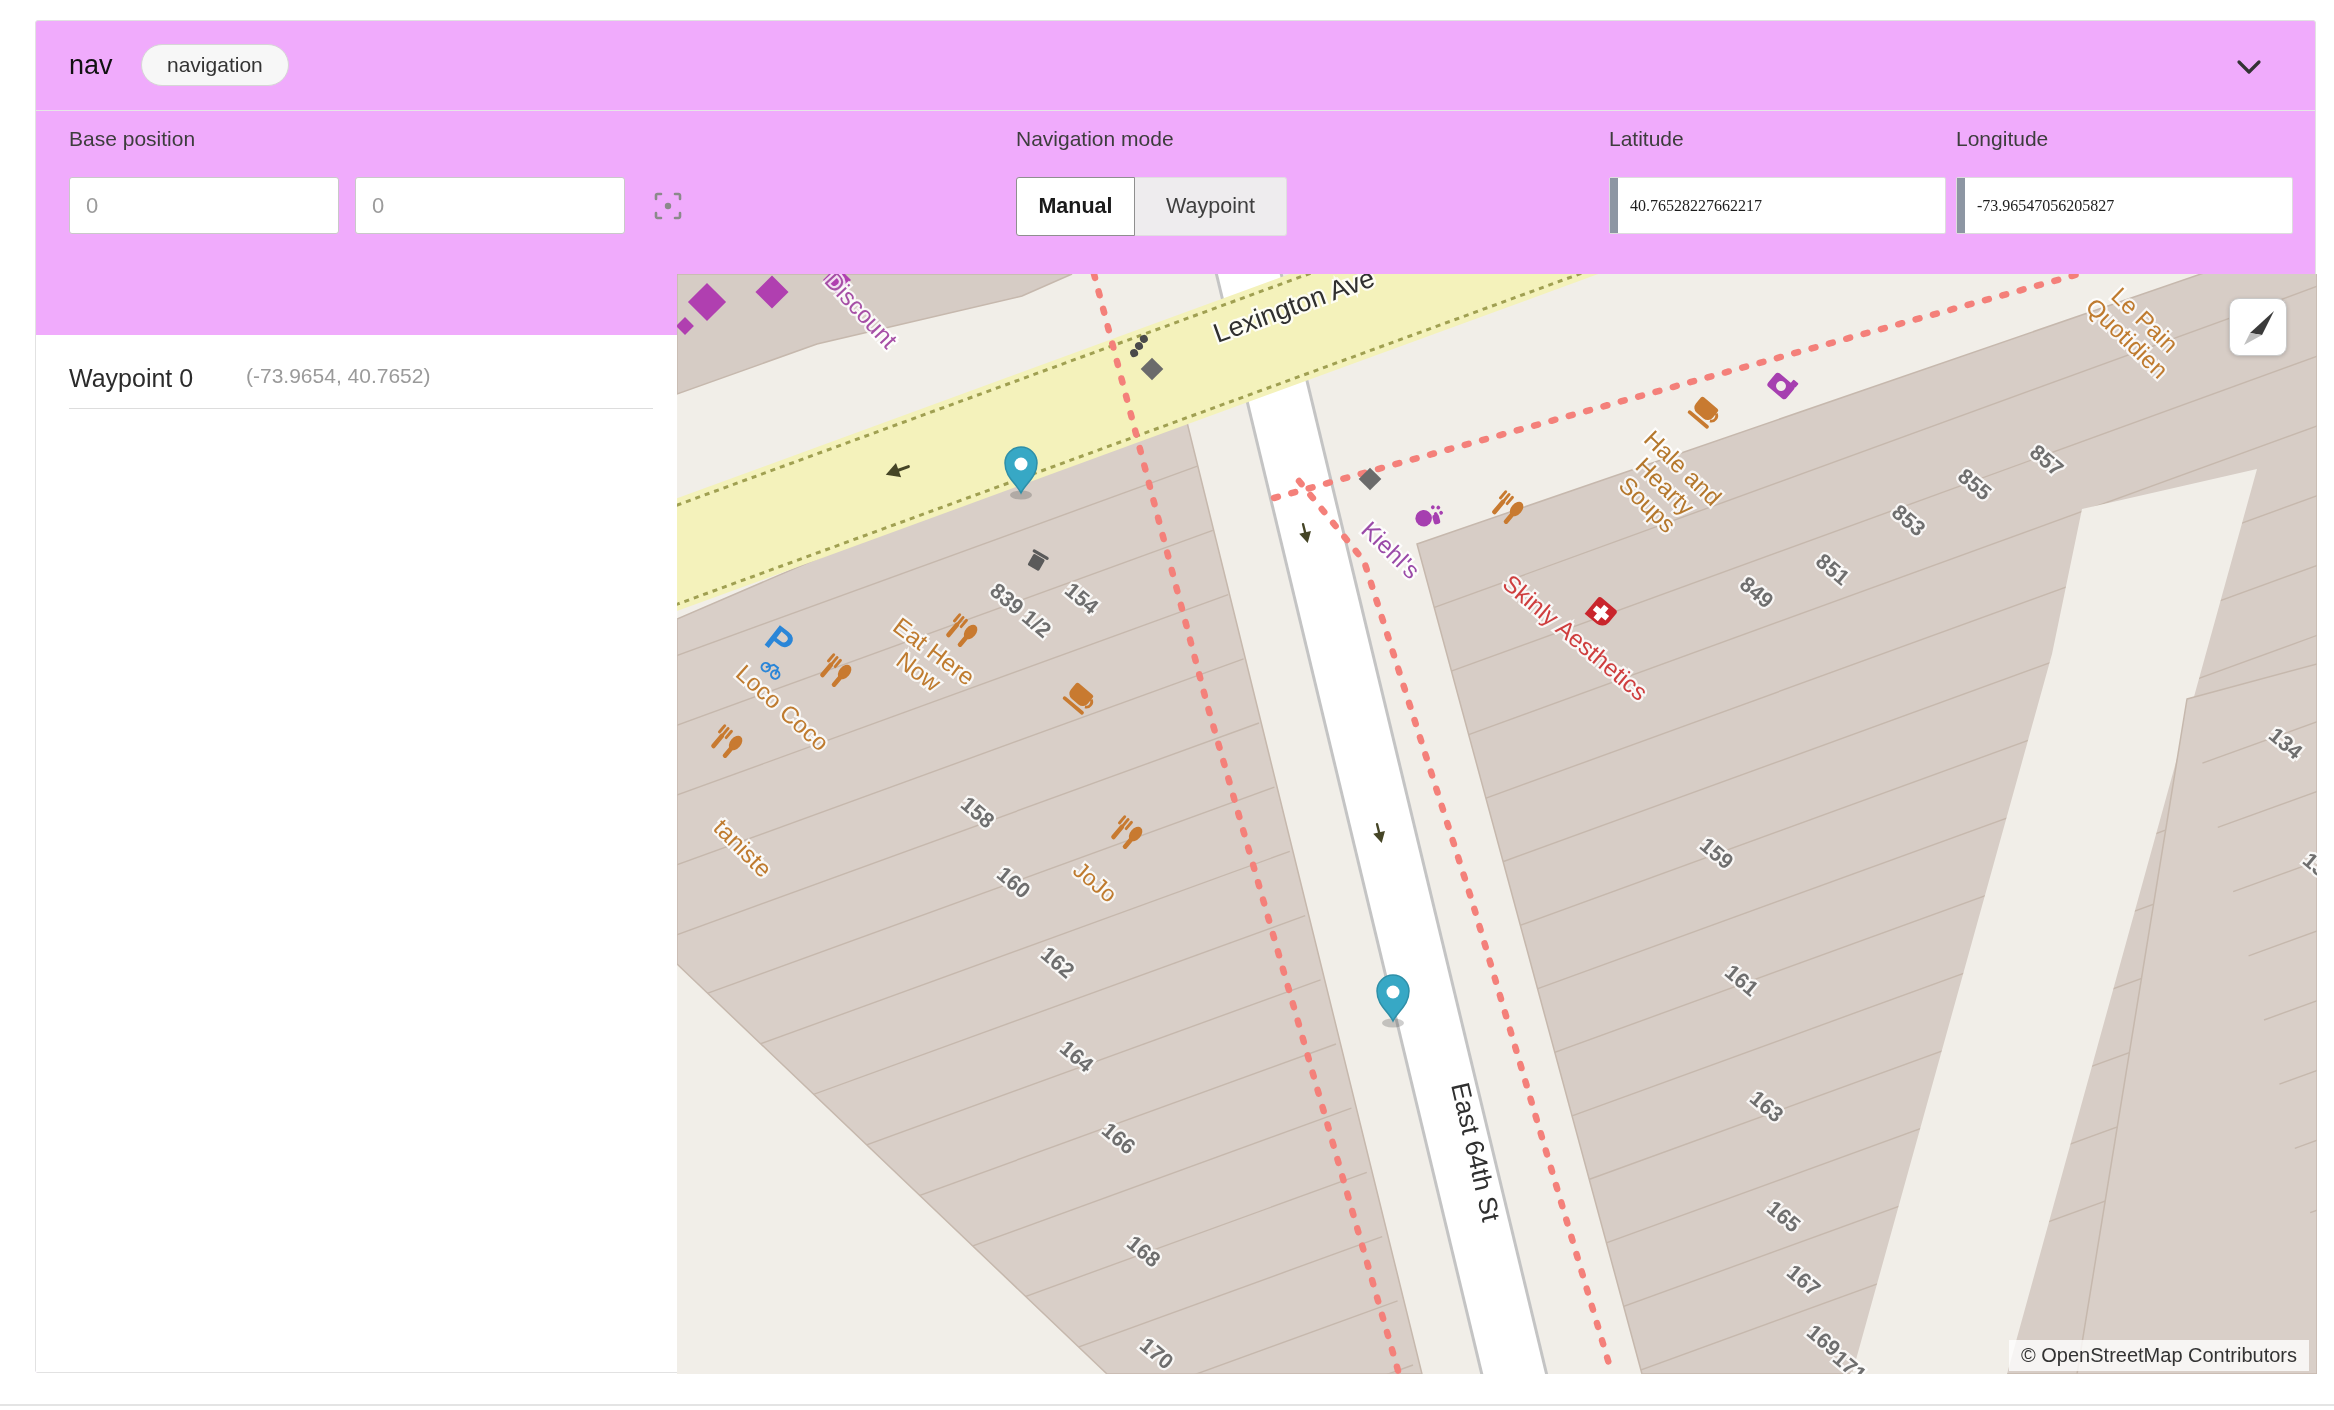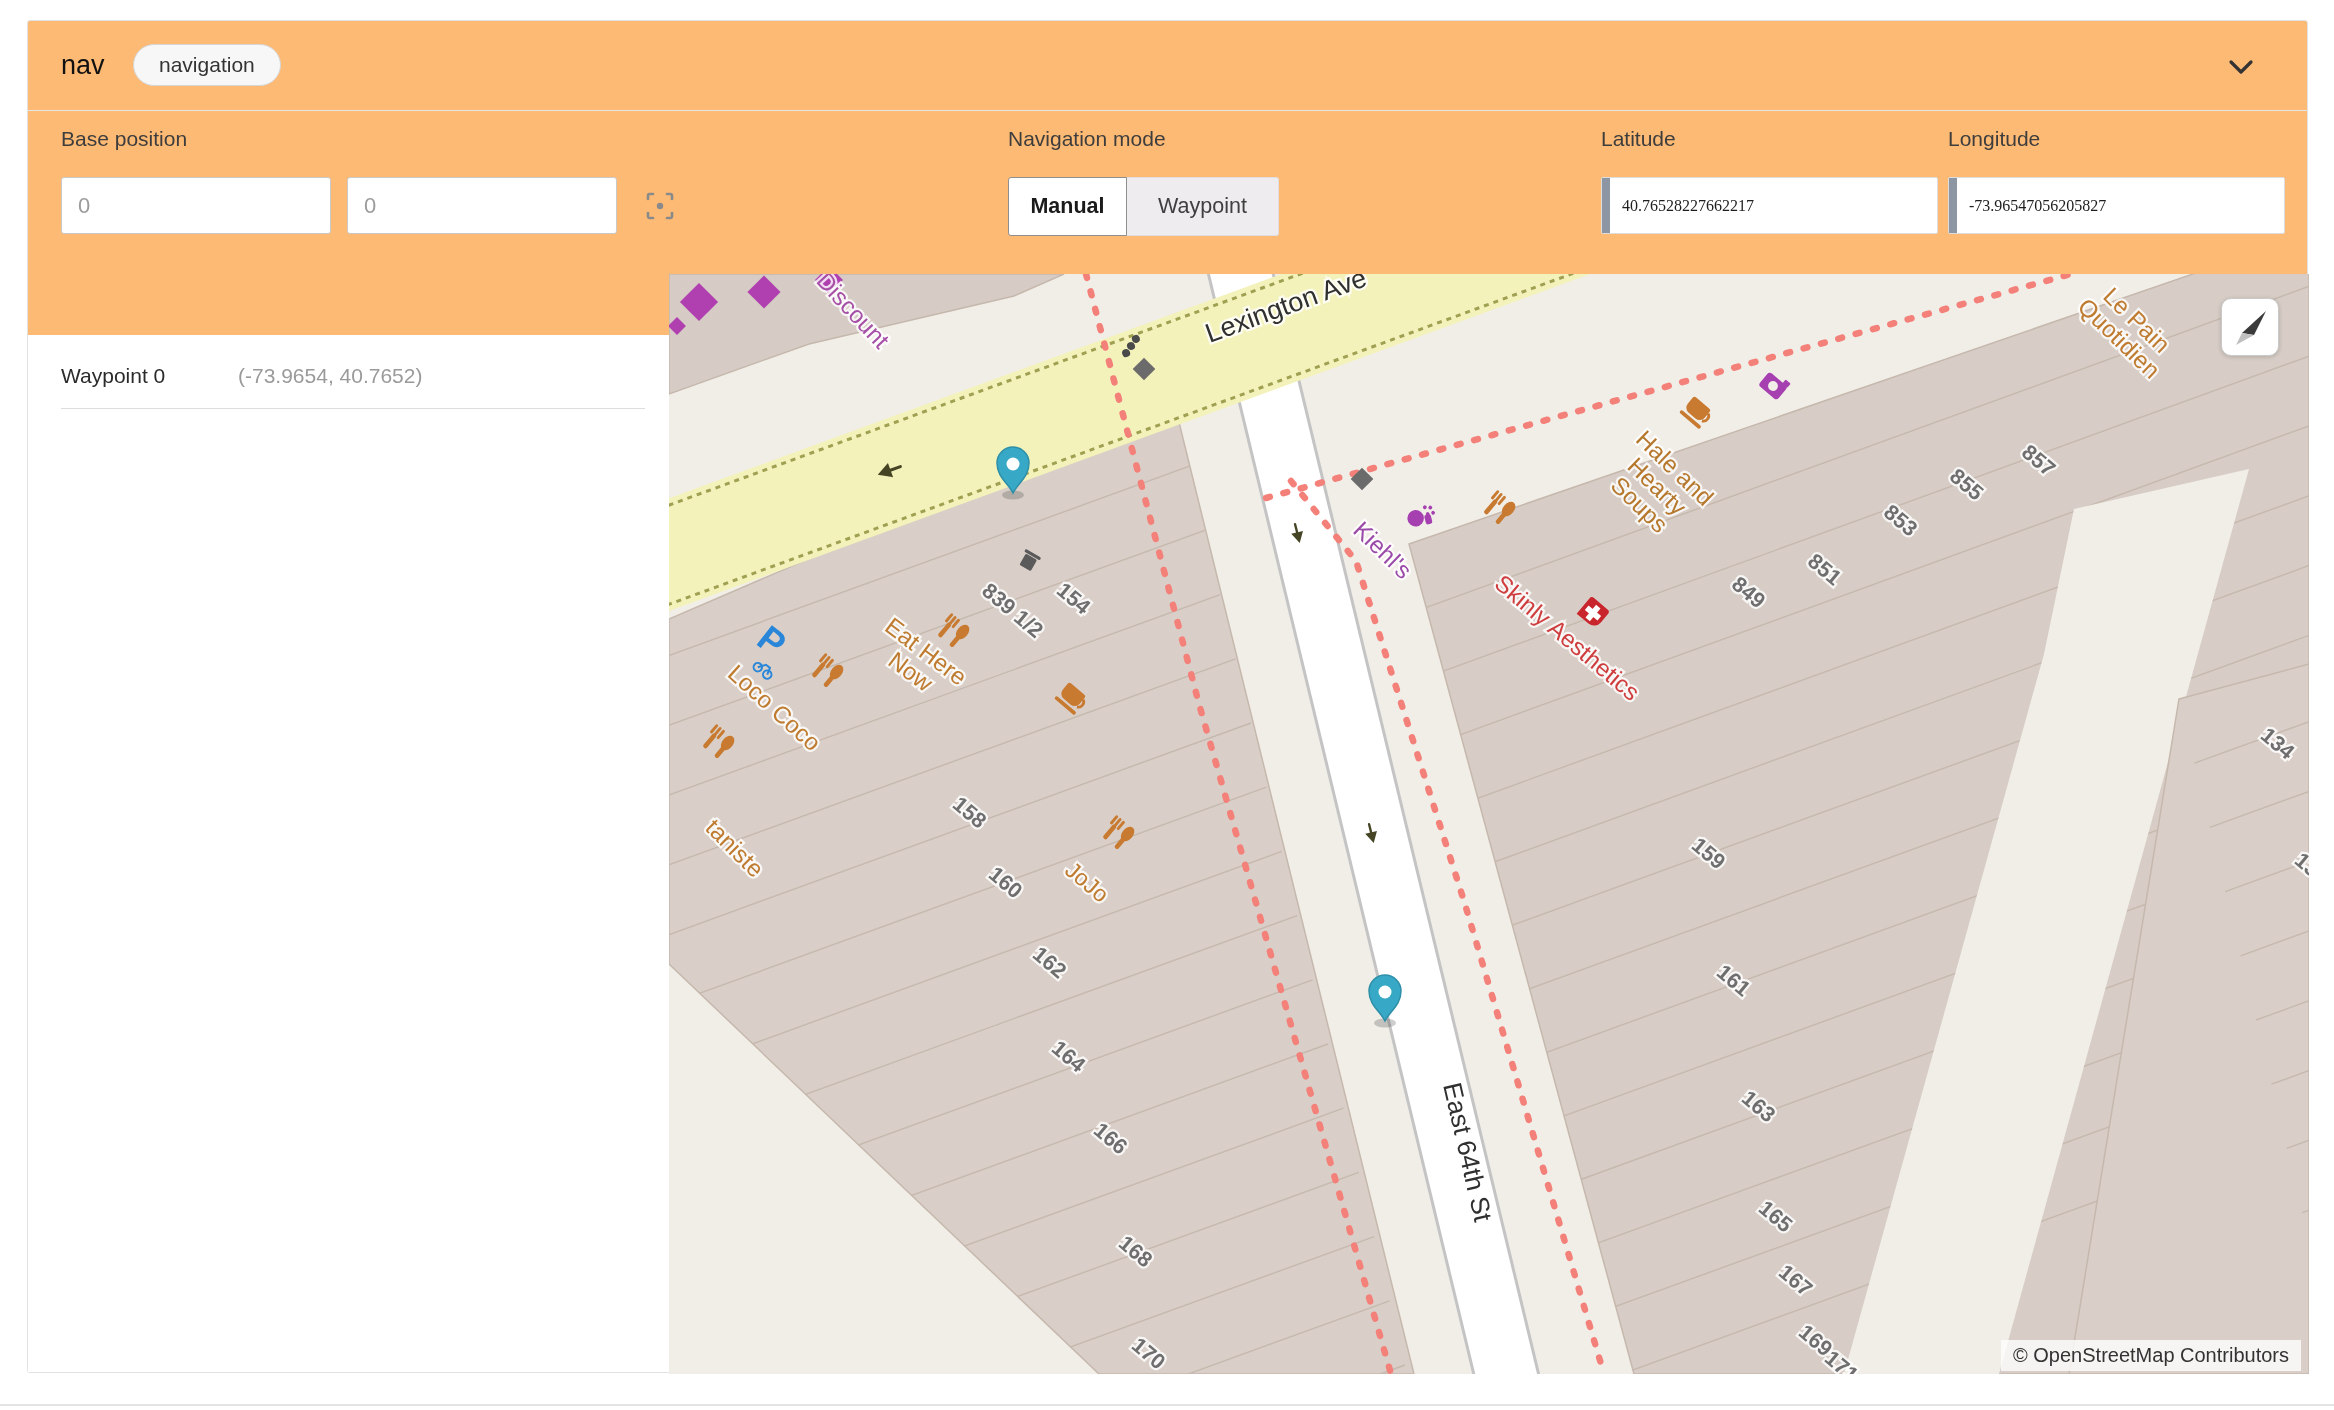--- a/index.html
+++ b/index.html
@@ -1,18 +1,18 @@
 <!DOCTYPE html>
 <html><head>
 <meta charset="utf-8">
 <style>
   html,body{margin:0;padding:0;background:#fff;}
   .screen{position:relative;width:2334px;height:1410px;background:#fff;overflow:hidden;
           font-family:"Liberation Sans",sans-serif;color:#222;}
-  .card{position:absolute;left:27px;top:20px;width:2281px;height:1353px;background:#fdba74;
+  .card{position:absolute;left:35px;top:20px;width:2281px;height:1353px;background:#f0abfc;
         border:1.5px solid #e2e2e2;border-radius:3px;box-sizing:border-box;}
   
   .card-header{position:absolute;left:0;top:0;width:100%;height:90px;border-bottom:1.5px solid #e6e6e6;box-sizing:border-box;}
   .module-title{position:absolute;left:33px;top:0;line-height:88px;font-size:27px;color:#111;}
   .chip{position:absolute;left:105px;top:23px;height:42px;line-height:40px;padding:0 25px;border-radius:22px;
         background:#f7f7f7;border:1.5px solid #d6d6d6;font-size:21px;color:#333;box-sizing:border-box;}
   .chevron-btn{position:absolute;right:46px;top:26px;width:40px;height:40px;background:none;border:none;cursor:pointer;padding:0;}
   
   .ctl-label{position:absolute;font-size:21px;color:#3d3d3d;}
   .txt-input{position:absolute;height:57px;border:1.5px solid #c9c9c9;border-radius:3px;font-size:22px;color:#222;
@@ -34,21 +34,21 @@
   .tab-spacer{width:51px;}
   .tab{height:61px;line-height:59px;text-align:center;font-size:23px;cursor:pointer;box-sizing:border-box;background:#f0f0f0;border:none;font-family:"Liberation Sans",sans-serif;color:#333;}
   .tab.active{width:205px;background:#fff;font-weight:bold;color:#151515;border-left:1px solid #dcdcdc;
               border-right:1px solid #dcdcdc;margin-bottom:-1.5px;height:62.5px;}
   .tab.inactive{width:195px;border-right:1px solid #dcdcdc;}
   .tab-filler{flex:1;}
   
   .left-panel{position:absolute;left:0;top:314px;width:641px;bottom:0;background:#fff;}
   .wp-row{position:relative;height:62px;cursor:pointer;}
   .wp-row:first-child{margin-top:12px;}
-  .wp-name{position:absolute;left:33px;top:17px;font-size:21px;color:#2b2b2b;}
+  .wp-name{position:absolute;left:33px;top:17px;font-size:25px;color:#2b2b2b;}
   .wp-coords{position:absolute;left:210px;top:17px;font-size:21px;color:#9a9a9a;}
   .wp-row::after{content:"";position:absolute;left:33px;right:24px;bottom:0;border-bottom:1px solid #ddd;}
   
   .map{position:absolute;left:641px;top:253px;width:1640px;height:1100px;overflow:hidden;cursor:grab;background:#f1eee8;}
   .map svg{position:absolute;left:0;top:0;}
   .compass-btn{position:absolute;left:1552px;top:24px;width:58px;height:58px;background:#fff;border:1px solid #c9c9c9;
                border-radius:10px;box-shadow:0 1px 4px rgba(0,0,0,.18);cursor:pointer;padding:0;}
   .attribution{position:absolute;right:8px;bottom:3px;background:rgba(255,255,255,.78);padding:4px 12px;
                font-size:20px;color:#333;}
   .bottom-divider{position:absolute;left:0;top:1404px;width:2334px;height:2px;background:#e4e4e4;}

